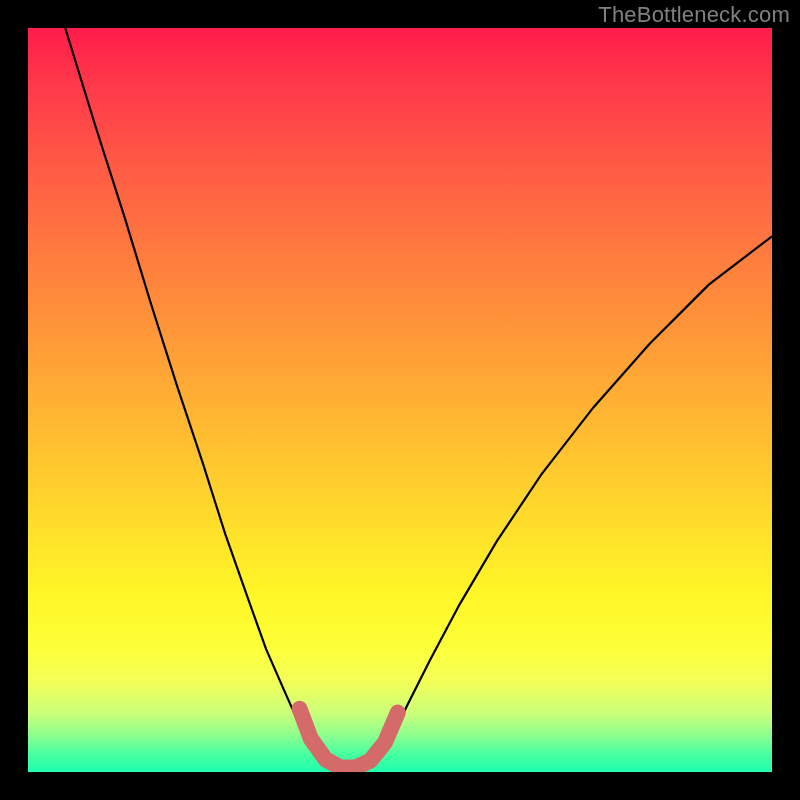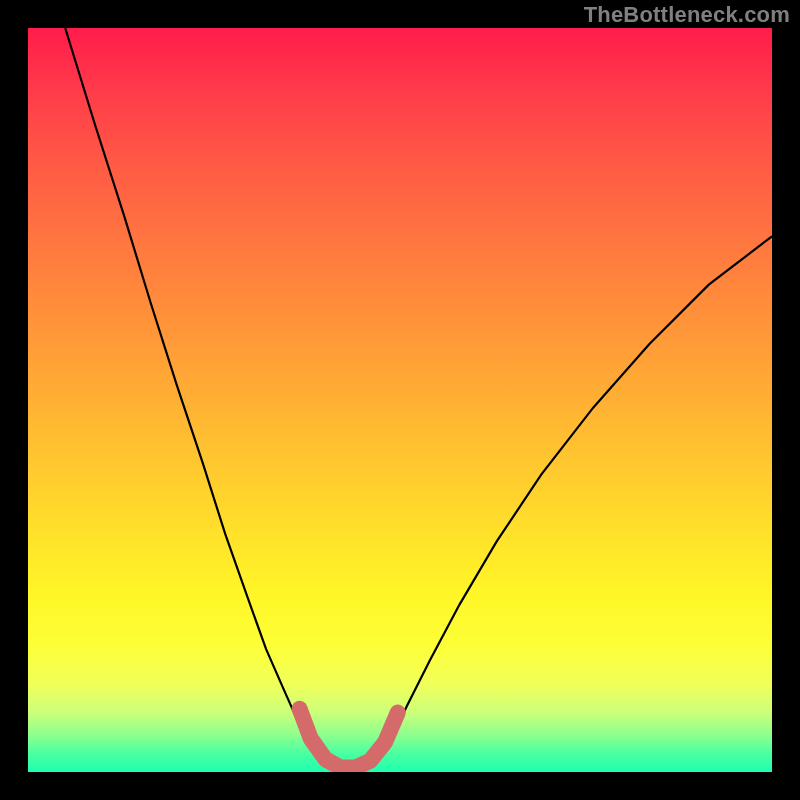--- a/index.html
+++ b/index.html
@@ -16,21 +16,21 @@
     width: 800px;
     height: 800px;
     background: #000;
   }
   .watermark {
     position: absolute;
     top: 2px;
     right: 10px;
     color: #808080;
     font-size: 22px;
-    font-weight: 700;
+    font-weight: 400;
     letter-spacing: 0.2px;
     z-index: 50;
   }
   .plot {
     position: absolute;
     left: 28px;
     top: 28px;
     width: 744px;
     height: 744px;
   }

